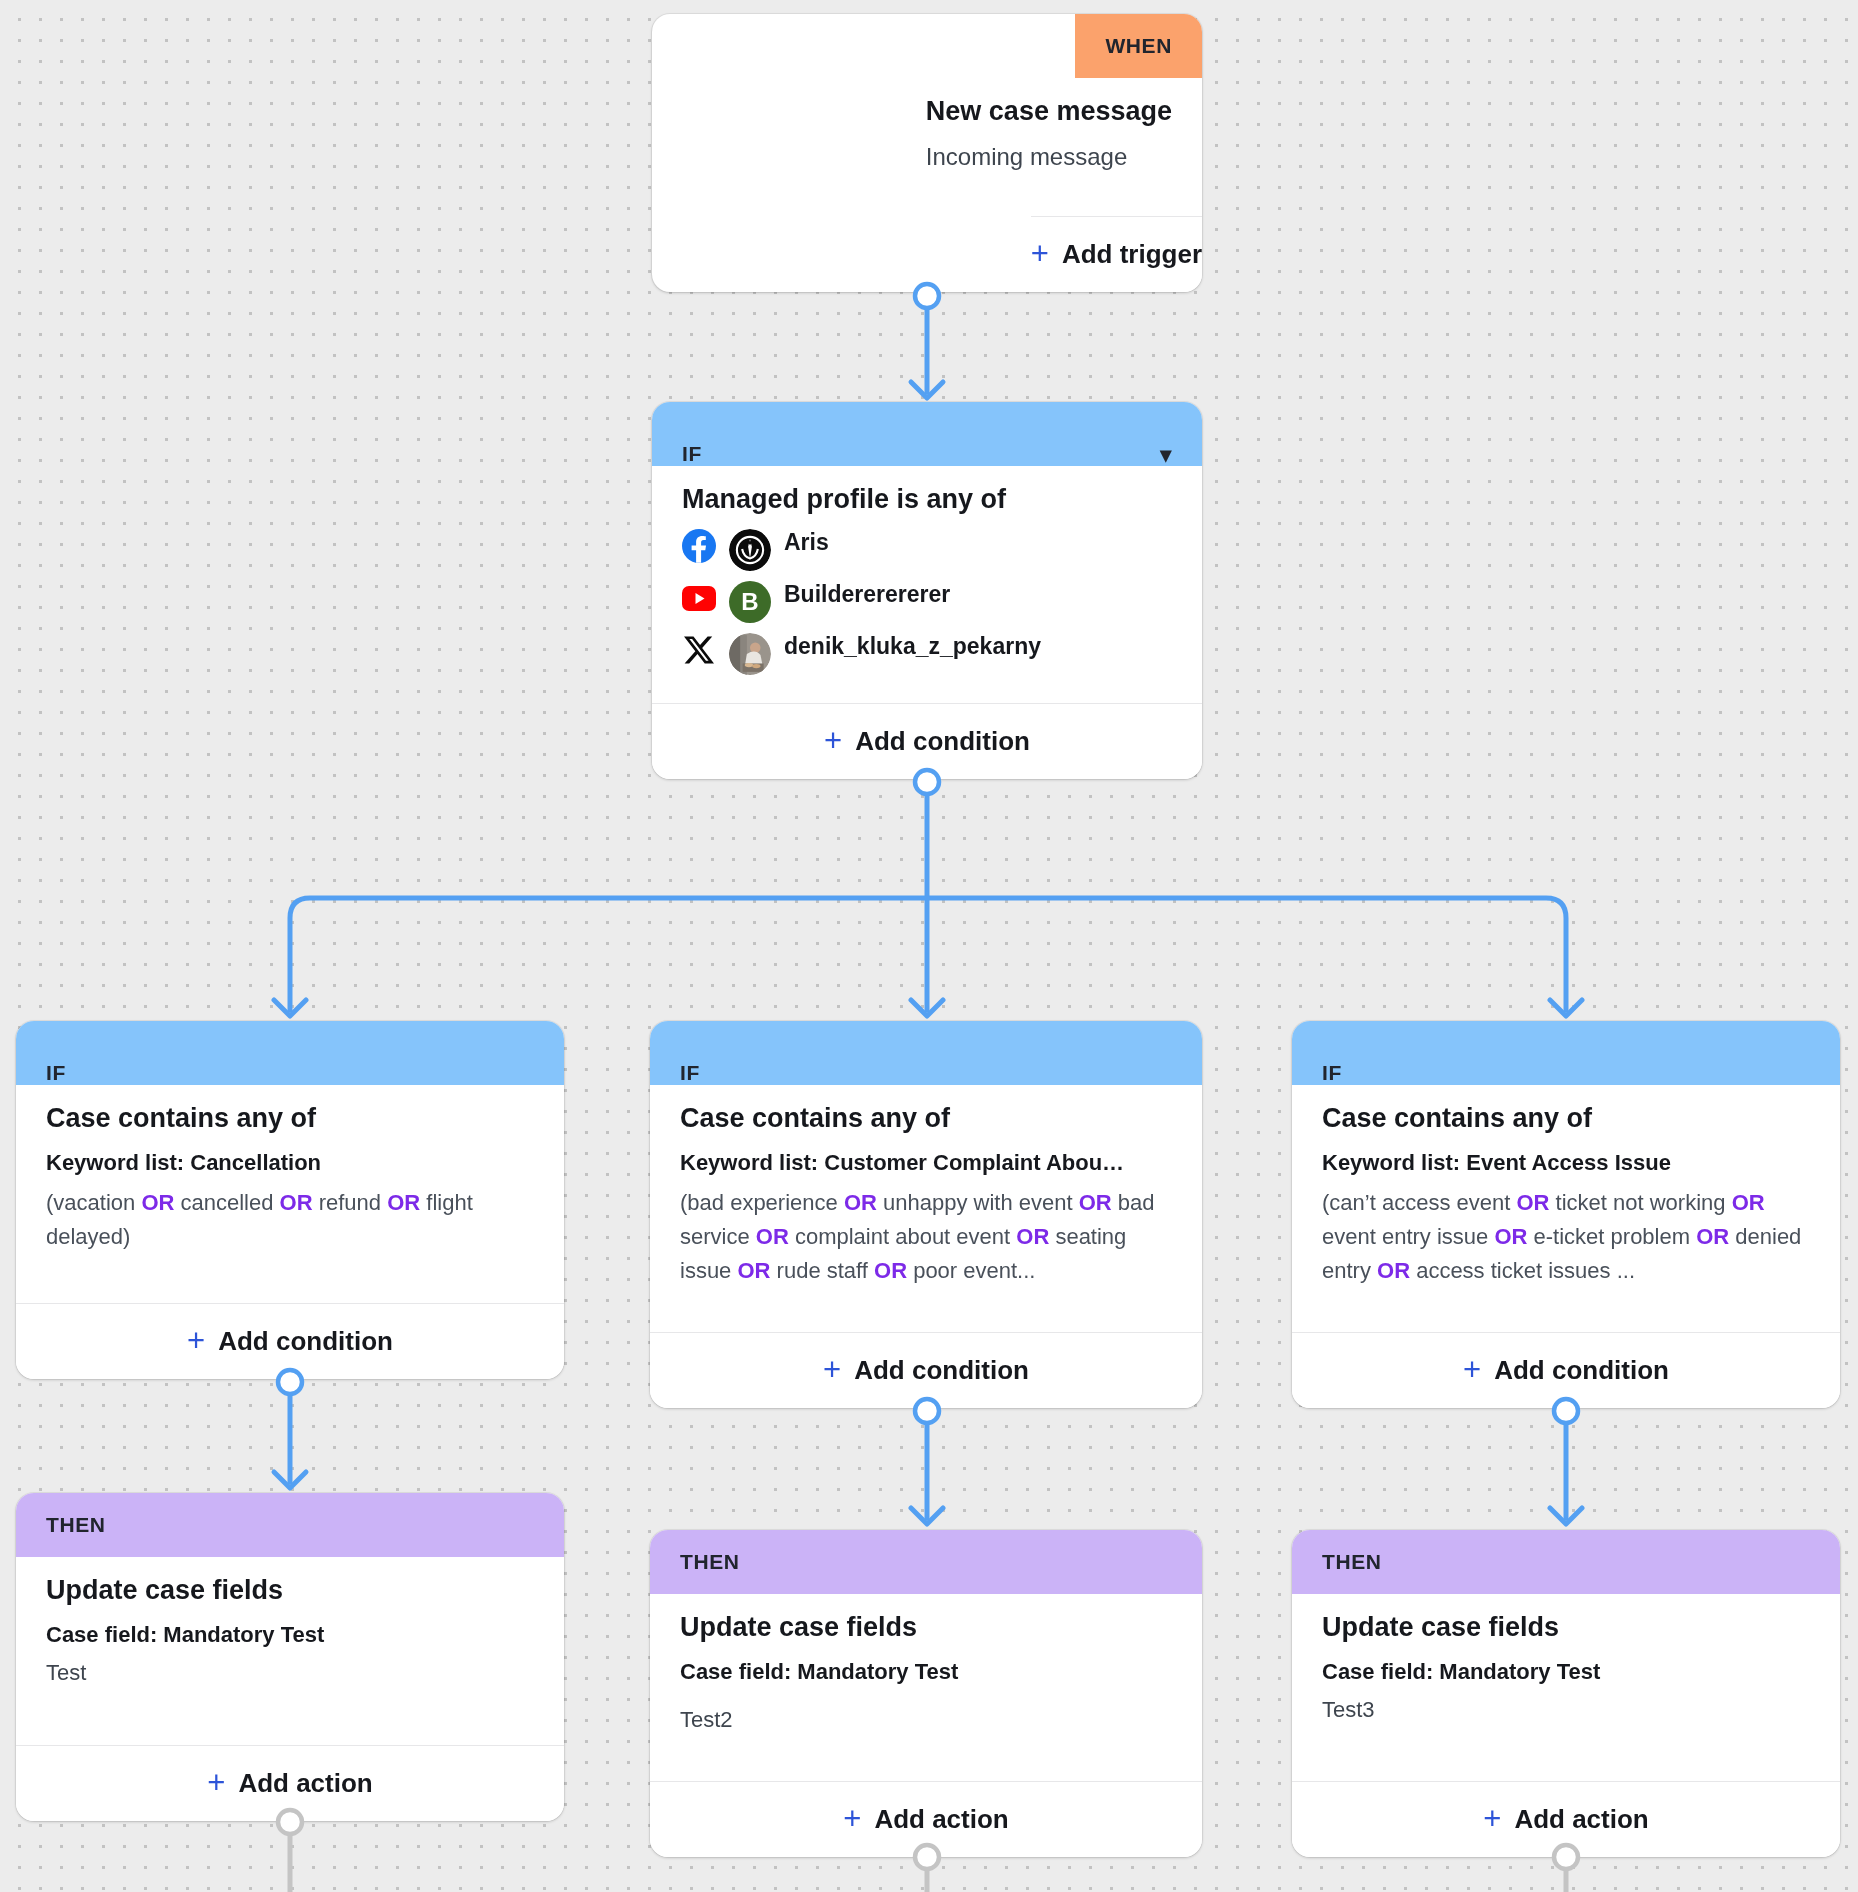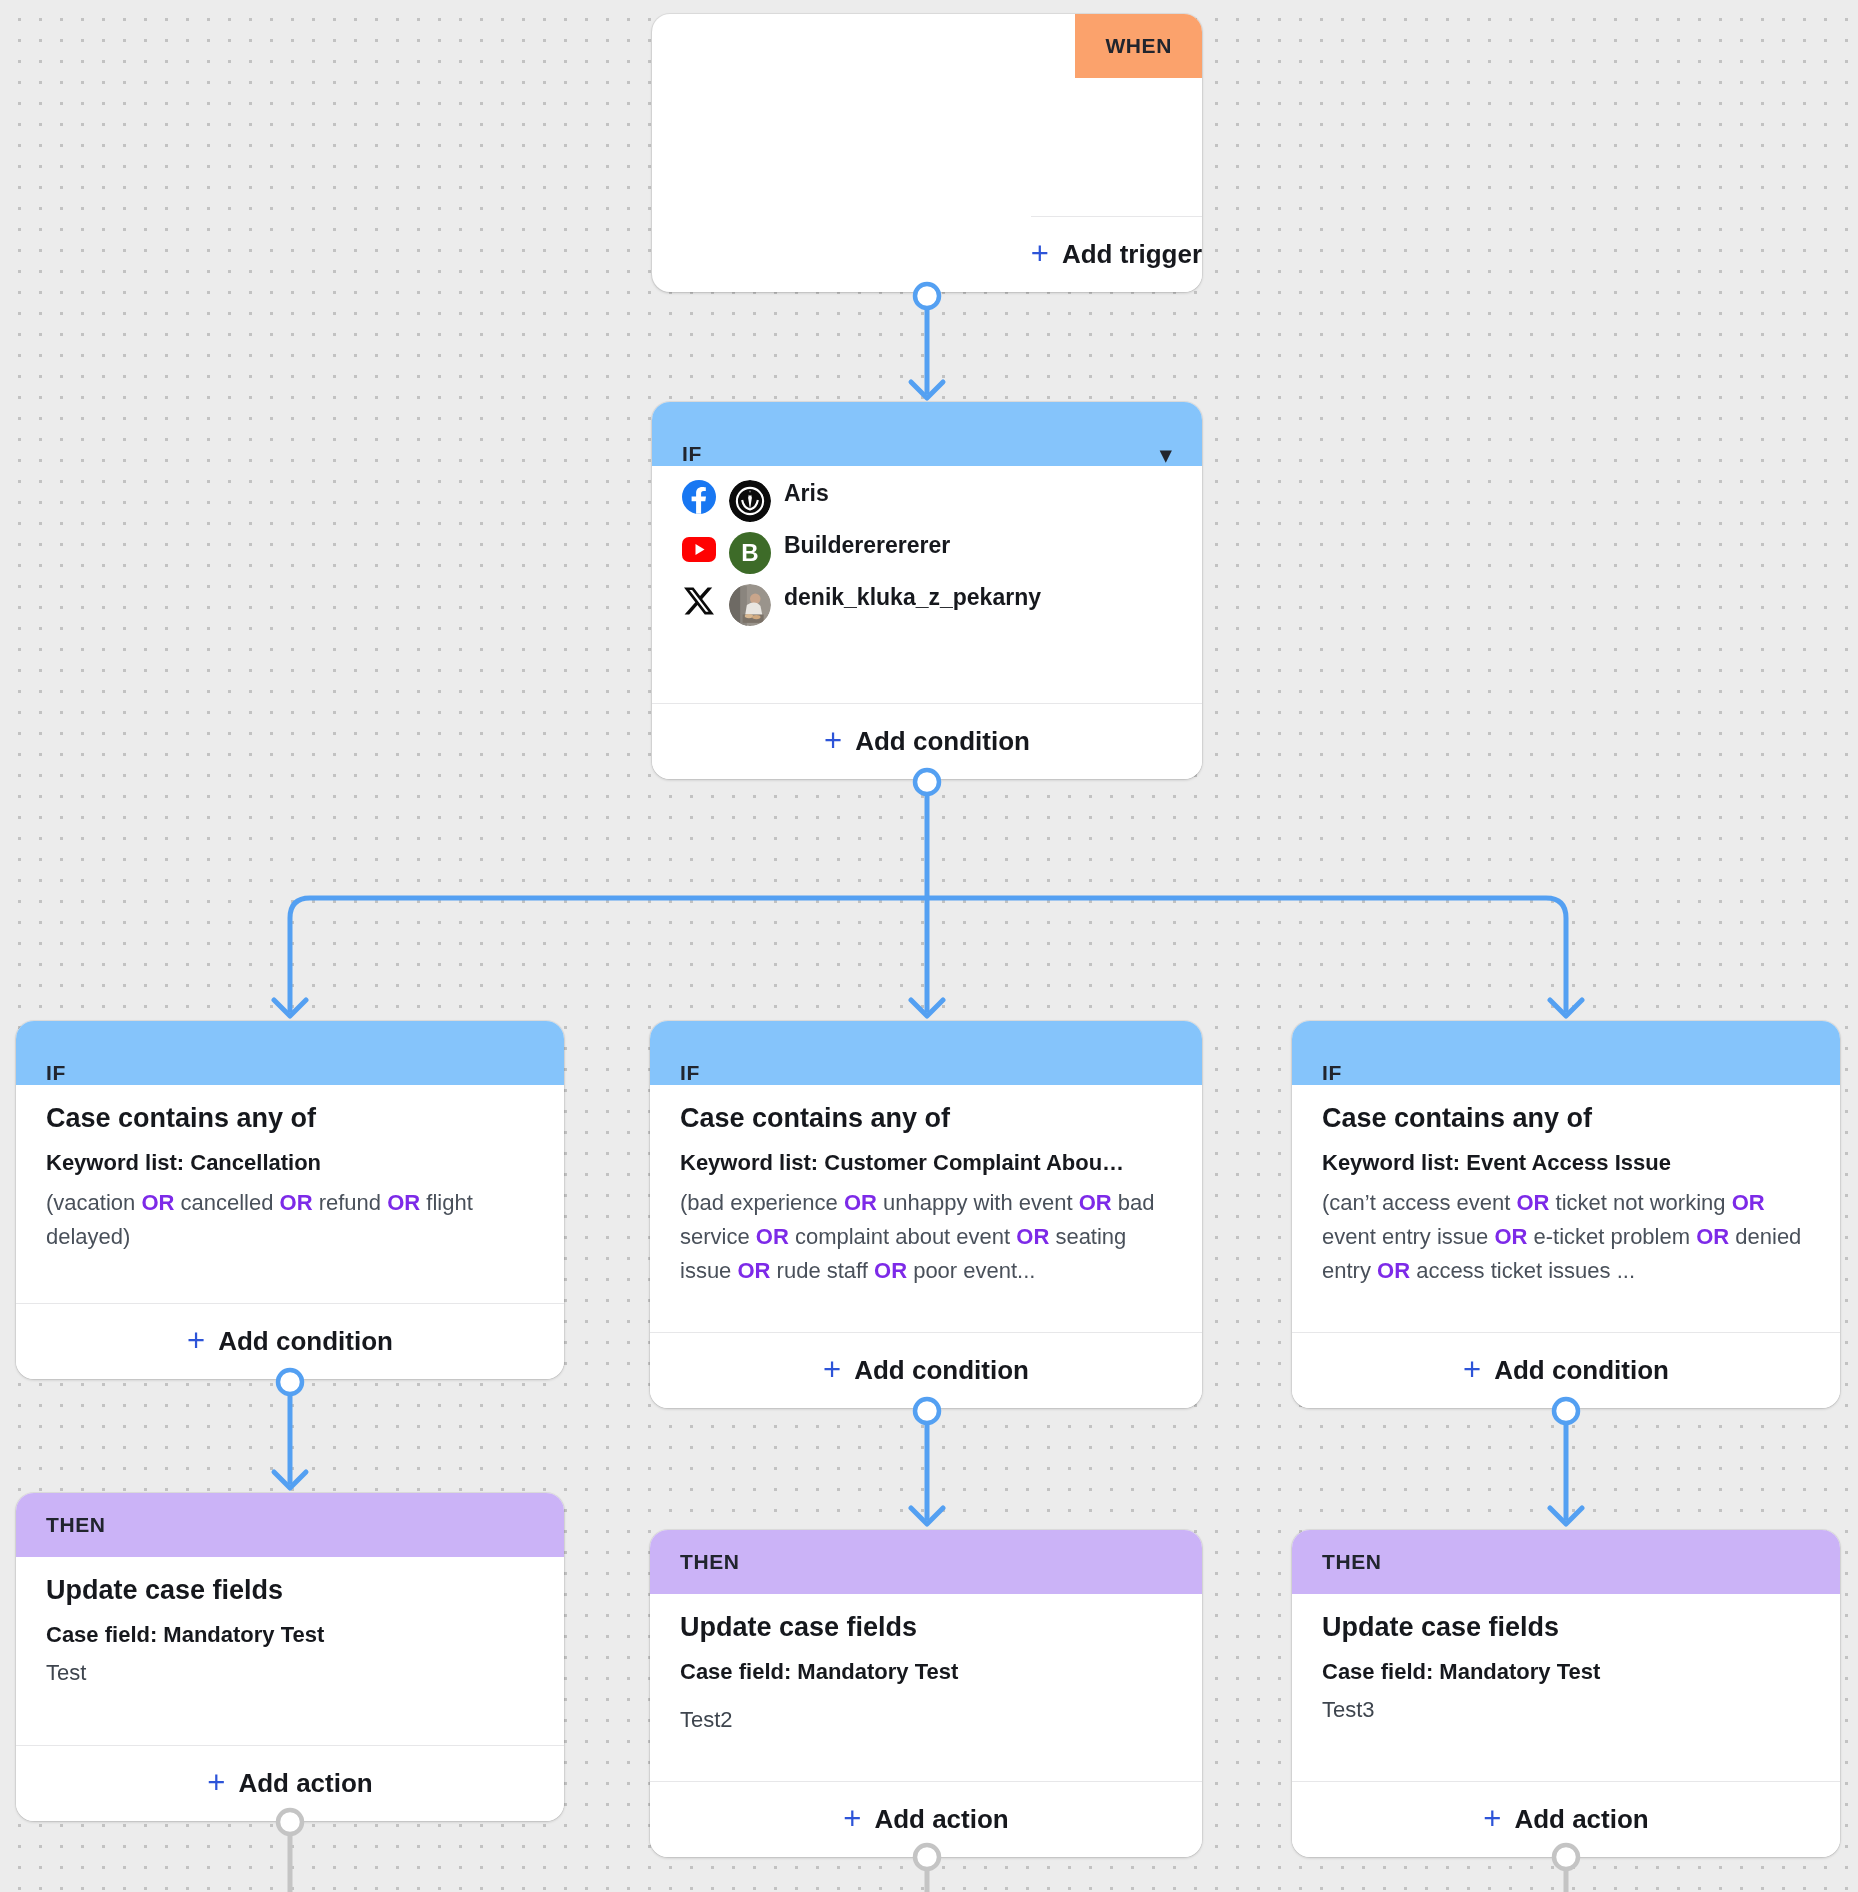--- a/index.html
+++ b/index.html
@@ -61,32 +61,37 @@
 </style>
 </head>
 <body>
 
 <div id="canvas">
 
   <div class="card" style="left:652px;top:14px;width:550px;height:278px;align-items:flex-end;">
     <div class="card-header hdr-when">
       <span>WHEN</span>
     </div>
+    <div class="card-body">
+      <div class="card-title">New case message</div>
+      <div class="card-sub">Incoming message</div>
+    </div>
     <div class="card-footer">
       <span class="plus">+</span>
       <span>Add trigger</span>
     </div>
   </div>
 
   <div class="card" style="left:652px;top:402px;width:550px;height:377px;">
     <div class="card-header hdr-if">
       <span>IF</span>
       <span class="caret">▾</span>
     </div>
     <div class="card-body">
+      <div class="card-title">Managed profile is any of</div>
       <div class="profiles">
 
         <div class="profile-row">
           <span class="net-badge">
             <svg width="34" height="34" viewBox="0 0 34 34">
                 <circle cx="17" cy="17" r="17" class="fb-bg"></circle>
                 <path d="M19.1 33.8V21.2h4.2l.7-4.6h-4.9v-3c0-1.3.6-2.5 2.6-2.5h2.1V7.2s-1.9-.3-3.6-.3c-3.7 0-6.1 2.2-6.1 6.2v3.5h-4.5v4.6h4.5v12.6z" fill="#fff"></path>
               </svg>
           </span>
           <span class="avatar">

